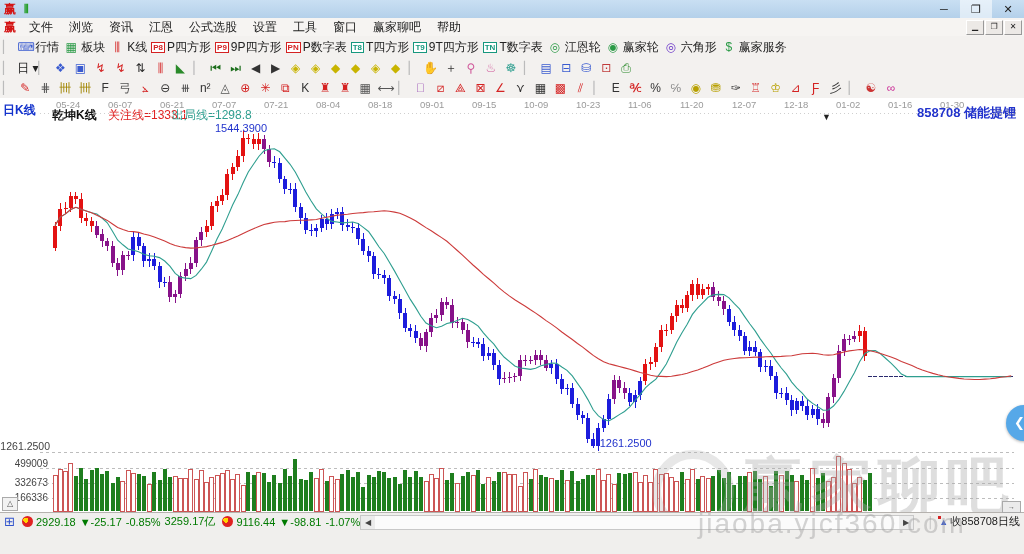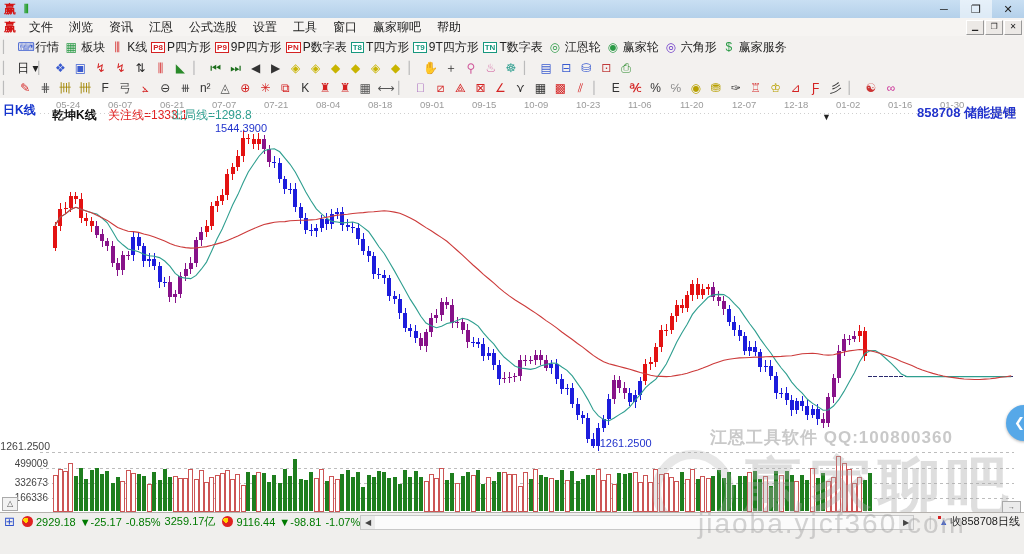--- a/index.html
+++ b/index.html
@@ -921,21 +921,20 @@
           <rect x="983.0" y="277.8" width="4" height="1.6" fill="#2a2a6e"></rect>
           <rect x="988.3" y="277.8" width="4" height="1.6" fill="#2a2a6e"></rect>
           <rect x="993.5" y="277.8" width="4" height="1.6" fill="#2a2a6e"></rect>
           <rect x="998.7" y="277.8" width="4" height="1.6" fill="#2a2a6e"></rect>
           <rect x="1003.9" y="277.8" width="4" height="1.6" fill="#2a2a6e"></rect>
           <rect x="1009.2" y="277.8" width="4" height="1.6" fill="#2a2a6e"></rect>
         </g>
         <polyline points="55.0,127.5 60.2,119.1 65.5,115.9 70.7,111.5 75.9,109.3 81.1,111.2 86.3,112.9 91.6,114.8 96.8,115.9 102.0,120.0 107.3,124.8 112.5,133.2 117.7,142.2 122.9,146.8 128.1,151.0 133.4,152.3 138.6,153.8 143.8,156.3 149.1,157.8 154.3,158.2 159.5,159.6 164.7,163.0 169.9,168.2 175.2,175.4 180.4,179.2 185.6,180.1 190.8,180.6 196.1,177.4 201.3,171.2 206.5,164.1 211.8,152.7 217.0,141.0 222.2,130.9 227.4,119.1 232.6,107.1 237.9,96.6 243.1,84.8 248.3,74.0 253.5,66.3 258.8,58.5 264.0,52.8 269.2,51.3 274.4,50.8 279.7,53.8 284.9,60.1 290.1,66.3 295.4,74.2 300.6,84.0 305.8,94.1 311.0,102.7 316.3,110.9 321.5,115.9 326.7,120.3 331.9,123.4 337.1,124.0 342.4,124.9 347.6,124.5 352.8,124.0 358.0,125.4 363.3,129.4 368.5,133.5 373.7,140.9 378.9,148.8 384.2,155.5 389.4,164.2 394.6,173.1 399.8,182.4 405.1,192.0 410.3,201.4 415.5,209.4 420.8,218.3 426.0,225.0 431.2,227.8 436.4,229.7 441.6,228.3 446.9,225.5 452.1,224.4 457.3,222.4 462.5,220.3 467.8,221.5 473.0,224.5 478.2,228.1 483.4,234.8 488.7,240.8 493.9,246.1 499.1,253.3 504.3,259.3 509.6,263.6 514.8,267.9 520.0,270.0 525.3,270.6 530.5,271.4 535.7,270.3 540.9,267.8 546.1,266.6 551.4,265.0 556.6,265.3 561.8,269.0 567.0,272.4 572.3,277.9 577.5,285.4 582.7,292.7 587.9,301.6 593.2,311.8 598.4,317.9 603.6,321.6 608.8,323.0 614.1,320.0 619.3,316.6 624.5,313.5 629.8,308.9 635.0,302.5 640.2,296.7 645.4,289.8 650.6,285.2 655.9,281.1 661.1,273.9 666.3,266.0 671.5,255.2 676.8,244.0 682.0,234.8 687.2,226.2 692.4,216.4 697.7,209.8 702.9,204.6 708.1,199.3 713.3,196.9 718.6,196.4 723.8,196.6 729.0,199.9 734.3,205.7 739.5,210.9 744.7,218.6 749.9,226.0 755.1,232.9 760.4,241.1 765.6,248.2 770.8,255.0 776.0,262.9 781.3,270.0 786.5,276.2 791.7,284.1 796.9,290.2 802.2,295.2 807.4,301.3 812.6,305.4 817.8,308.6 823.1,312.3 828.3,312.0 833.5,308.0 838.8,301.7 844.0,293.4 849.2,283.9 854.4,274.8 859.6,263.7 864.9,255.4 870.1,252.8 875.3,252.6 880.5,255.8 885.8,260.5 891.0,265.2 896.2,270.3 901.4,276.0 906.7,278.6 911.9,278.6 917.1,278.6 922.3,278.6 927.6,278.6 932.8,278.6 938.0,278.6 943.2,278.6 948.5,278.6 953.7,278.6 958.9,278.6 964.1,278.6 969.4,278.6 974.6,278.6 979.8,278.6 985.0,278.6 990.3,278.6 995.5,278.6 1000.7,278.6 1005.9,278.6 1011.2,278.6 " fill="none" stroke="#2e9e8f" stroke-width="1.1"></polyline>
         <polyline points="55.0,127.5 60.2,119.1 65.5,115.9 70.7,111.5 75.9,109.3 81.1,111.2 86.3,112.9 91.6,114.8 96.8,117.2 102.0,119.8 107.3,122.4 112.5,126.0 117.7,129.5 122.9,131.5 128.1,133.2 133.4,133.6 138.6,134.4 143.8,136.0 149.1,137.3 154.3,138.9 159.5,141.0 164.7,143.0 169.9,145.4 175.2,147.5 180.4,148.7 185.6,149.6 190.8,150.1 196.1,149.9 201.3,149.3 206.5,148.6 211.8,147.3 217.0,145.9 222.2,144.4 227.4,142.4 232.6,140.3 237.9,138.0 243.1,135.4 248.3,132.9 253.5,130.7 258.8,128.4 264.0,126.5 269.2,125.4 274.4,124.2 279.7,123.8 284.9,123.6 290.1,122.8 295.4,122.5 300.6,122.3 305.8,122.2 311.0,121.9 316.3,121.5 321.5,120.3 326.7,119.2 331.9,118.2 337.1,117.1 342.4,116.8 347.6,116.3 352.8,115.5 358.0,115.0 363.3,114.6 368.5,114.0 373.7,113.7 378.9,113.2 384.2,112.8 389.4,113.3 394.6,114.1 399.8,115.3 405.1,117.5 410.3,120.0 415.5,122.8 420.8,126.3 426.0,129.6 431.2,132.7 436.4,136.2 441.6,139.6 446.9,143.3 452.1,147.9 457.3,152.5 462.5,157.1 467.8,162.2 473.0,167.0 478.2,171.5 483.4,176.4 488.7,180.7 493.9,185.1 499.1,189.9 504.3,194.1 509.6,198.1 514.8,201.8 520.0,205.0 525.3,208.3 530.5,211.8 535.7,215.1 540.9,218.7 546.1,222.6 551.4,226.1 556.6,229.9 561.8,234.0 567.0,237.7 572.3,241.5 577.5,245.5 582.7,249.1 587.9,253.2 593.2,257.4 598.4,260.7 603.6,263.7 608.8,265.8 614.1,267.1 619.3,268.5 624.5,269.9 629.8,271.3 635.0,272.9 640.2,274.5 645.4,275.7 650.6,277.2 655.9,278.3 661.1,278.4 666.3,278.6 671.5,278.3 676.8,277.4 682.0,276.5 687.2,275.3 692.4,273.5 697.7,272.0 702.9,270.1 708.1,267.9 713.3,265.8 718.6,263.9 723.8,262.3 729.0,261.3 734.3,260.5 739.5,259.9 744.7,259.8 749.9,259.5 755.1,259.1 760.4,259.2 765.6,258.8 770.8,258.5 776.0,258.6 781.3,258.4 786.5,258.0 791.7,257.8 796.9,256.8 802.2,255.8 807.4,255.5 812.6,255.3 817.8,255.8 823.1,256.8 828.3,257.1 833.5,256.7 838.8,255.4 844.0,254.0 849.2,252.9 854.4,252.2 859.6,251.5 864.9,251.7 870.1,252.8 875.3,254.0 880.5,255.5 885.8,257.3 891.0,259.0 896.2,261.1 901.4,263.4 906.7,265.4 911.9,267.6 917.1,269.9 922.3,271.9 927.6,273.8 932.8,275.4 938.0,276.8 943.2,278.0 948.5,279.0 953.7,279.6 958.9,280.4 964.1,281.0 969.4,281.3 974.6,281.5 979.8,281.5 985.0,281.1 990.3,280.7 995.5,280.1 1000.7,279.3 1005.9,278.7 1011.2,277.9 " fill="none" stroke="#cc3a3a" stroke-width="1.1"></polyline>
       </svg>
-    <div class="wm1">江恩工具软件  QQ:100800360</div>
     <div class="wmcircle"></div>
     <div class="wm2">赢家聊吧</div>
   </div>
 
   <div class="wmurl">jiaoba.yjcf360.com</div>
   <div class="bluefab">❮</div>
   <div class="miniarrow">→</div>
   <div class="tribtn">△</div>
 
   <div class="statusbar">

